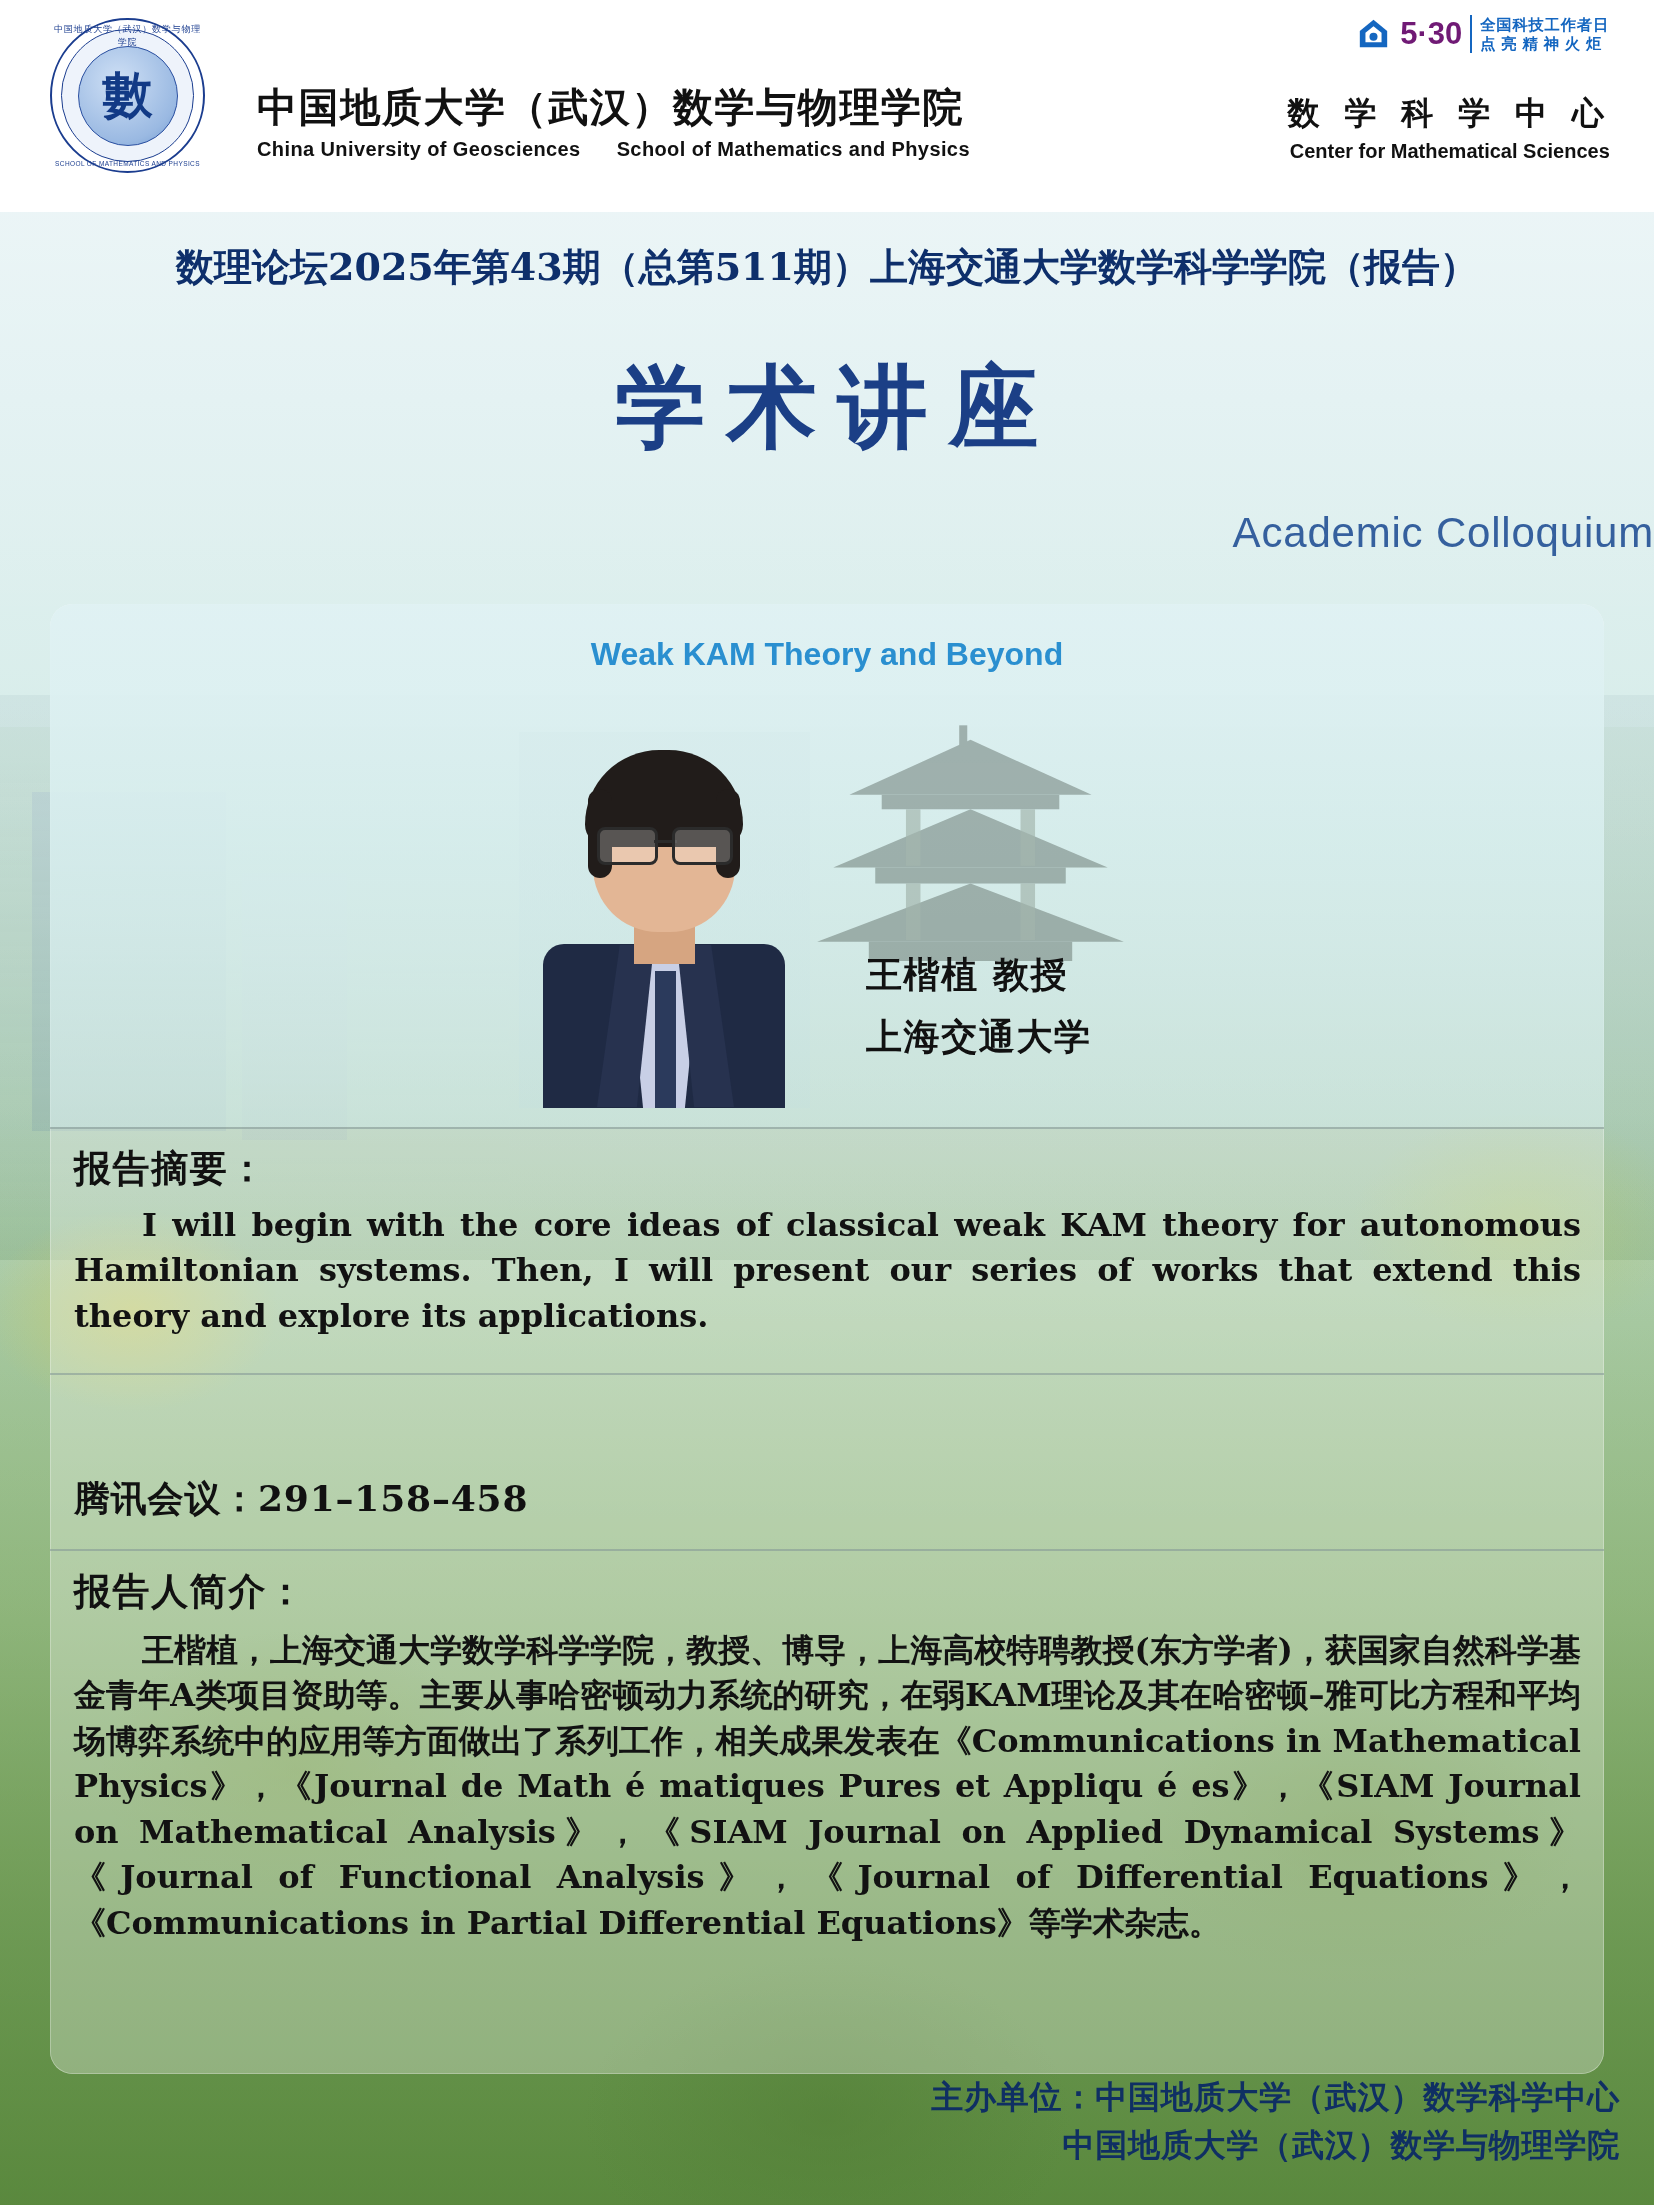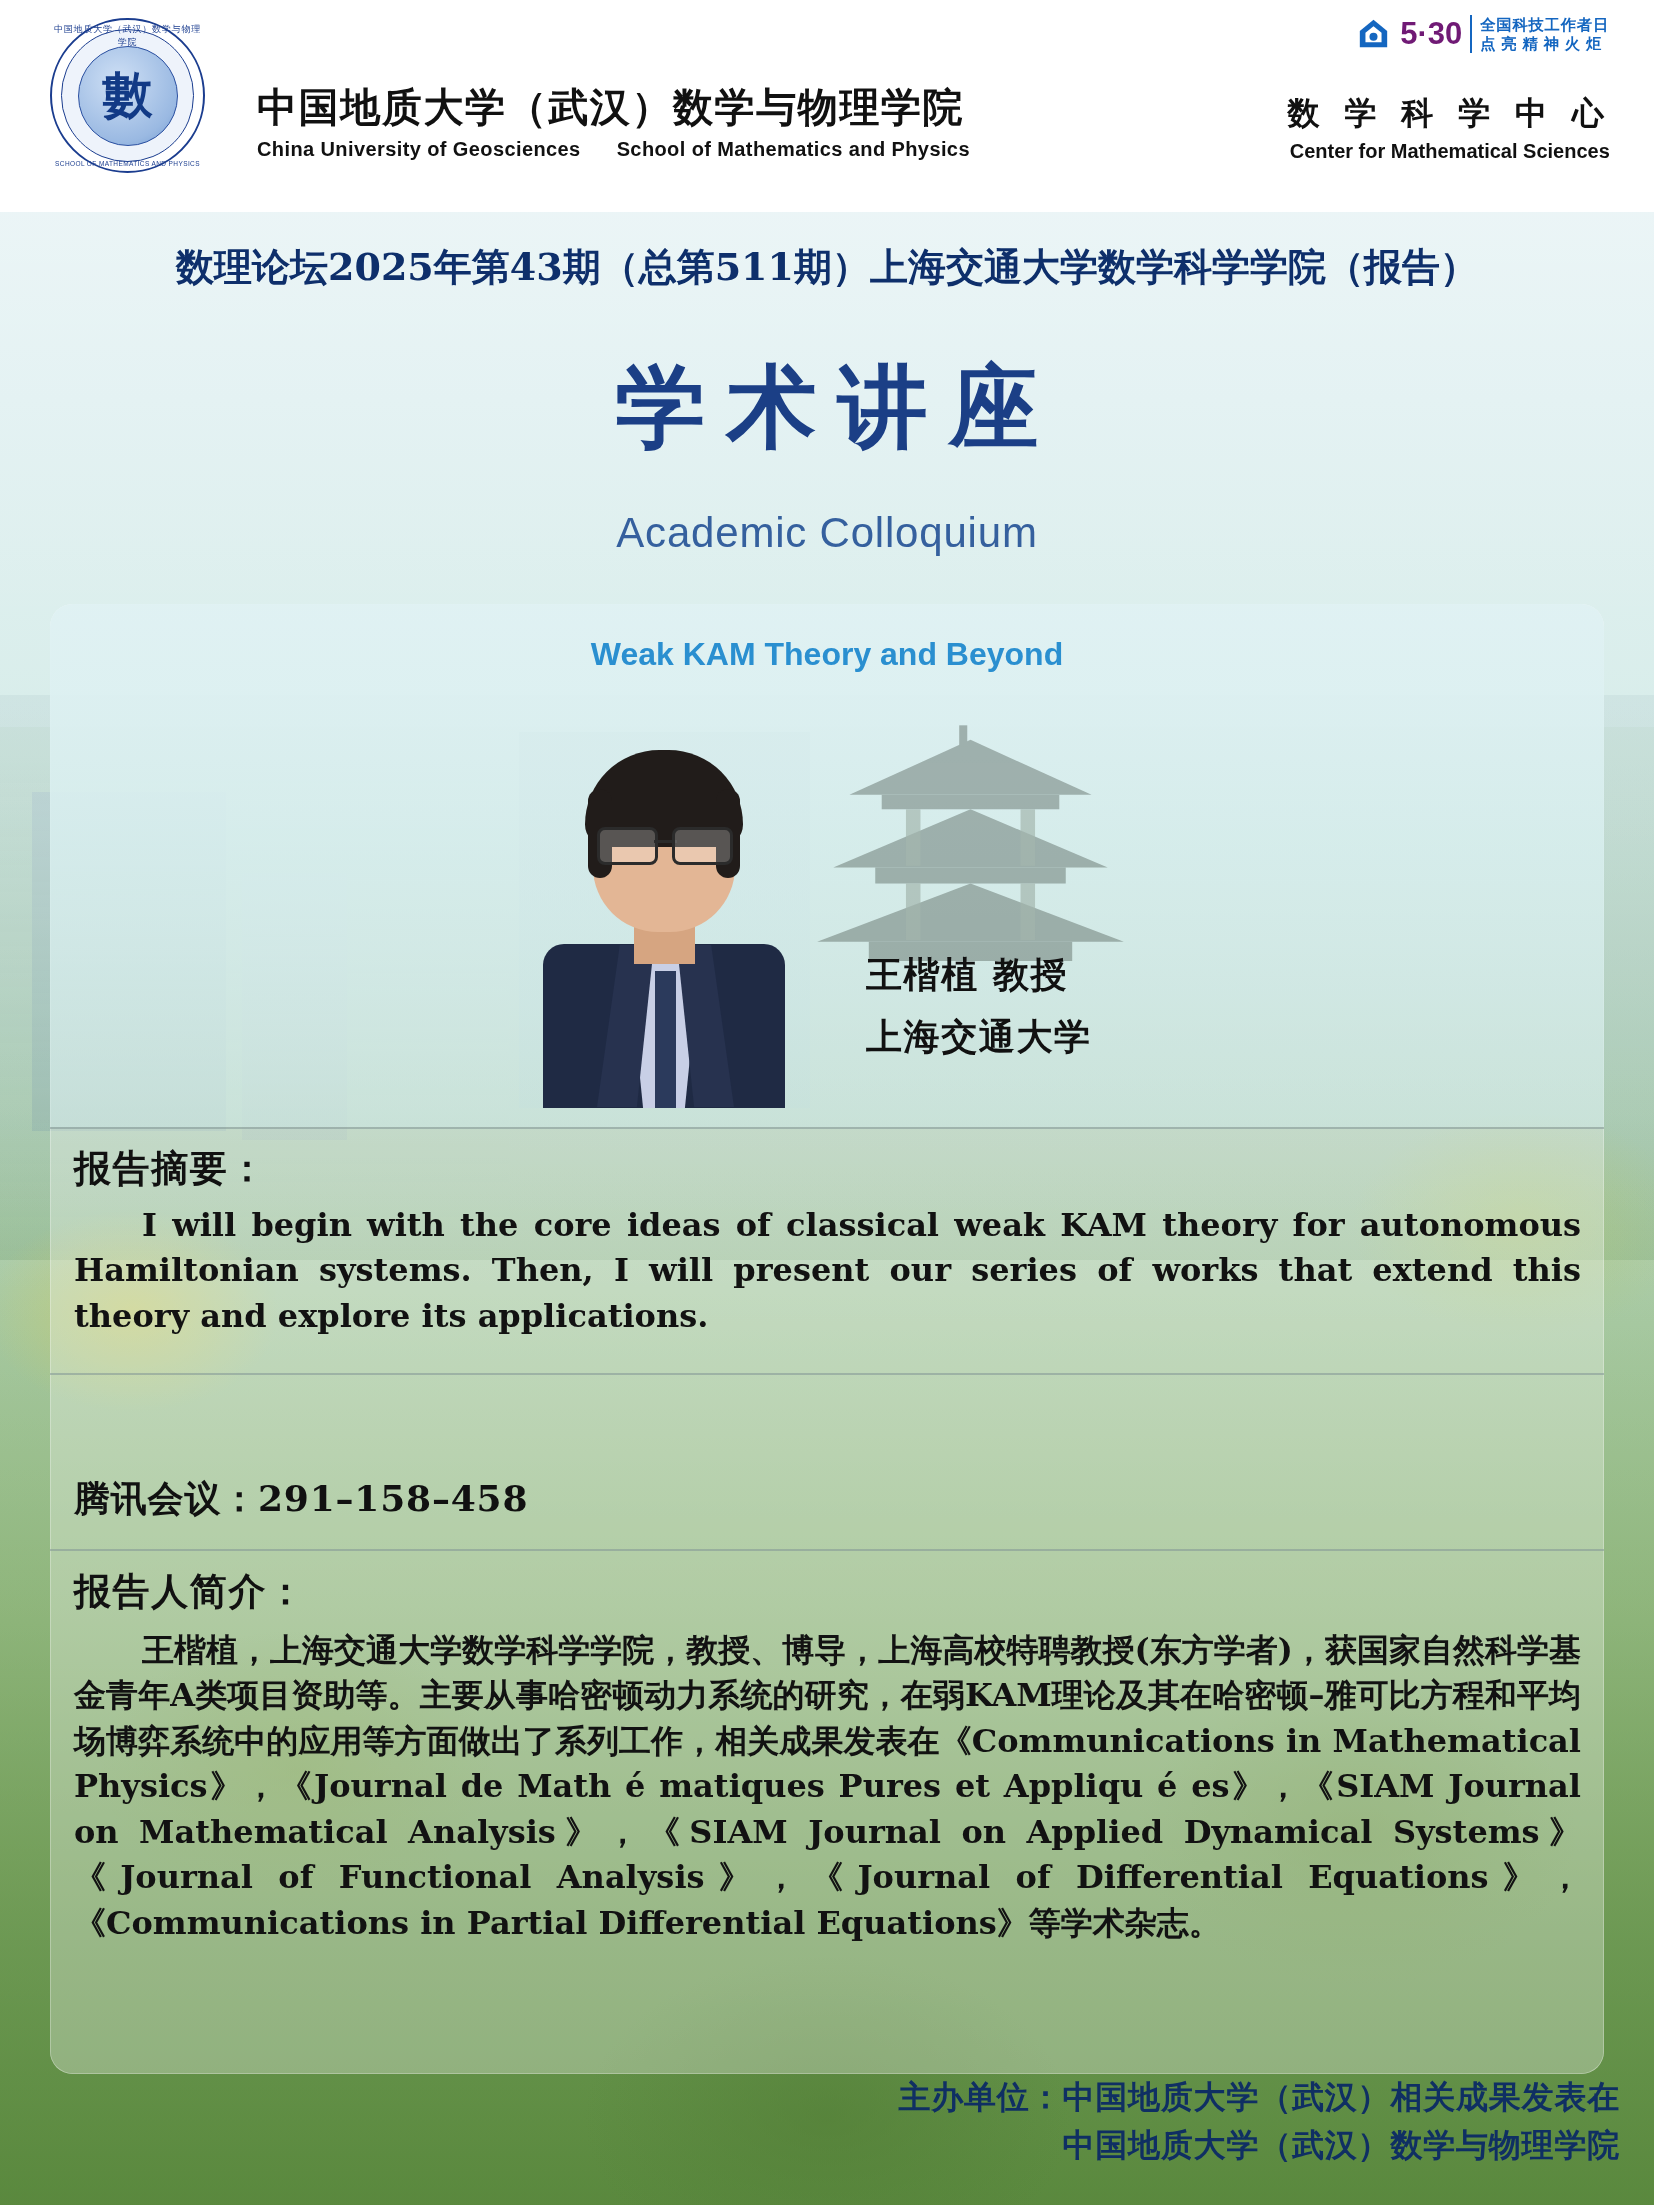--- a/index.html
+++ b/index.html
@@ -248,21 +248,21 @@
     font-size: 90px;
     font-weight: bold;
     color: #1b3f86;
     letter-spacing: 21px;
     text-indent: 21px;
   }
   .en-subtitle {
     position: absolute;
     left: 0; right: 0;
     top: 509px;
-    text-align: center;
+    text-align: right;
     font-size: 42px;
     color: #35609e;
     letter-spacing: 0.8px;
   }
 
   
   .card {
     position: absolute;
     left: 50px;
     top: 604px;
@@ -582,18 +582,18 @@
 
     <div class="divider" style="top:769px;"></div>
     <div class="info-line" style="top:871px;"><span>腾讯会议：</span><span>291–158–458</span></div>
 
     <div class="divider" style="top:945px;"></div>
     <div class="sec-heading" style="top:963px;">报告人简介：</div>
     <div class="body-text indent" style="top:1024px;">王楷植，上海交通大学数学科学学院，教授、博导，上海高校特聘教授(东方学者)，获国家自然科学基金青年A类项目资助等。主要从事哈密顿动力系统的研究，在弱KAM理论及其在哈密顿–雅可比方程和平均场博弈系统中的应用等方面做出了系列工作，相关成果发表在《Communications in Mathematical Physics》，《Journal de Math é matiques Pures et Appliqu é es》，《SIAM Journal on Mathematical Analysis》，《SIAM Journal on Applied Dynamical Systems》《Journal of Functional Analysis》，《Journal of Differential Equations》，《Communications in Partial Differential Equations》等学术杂志。</div>
   </div>
 
   <div class="footer">
-    <div>主办单位：中国地质大学（武汉）相关成果发表在</div>
+    <div>主办单位：中国地质大学（武汉）数学科学中心</div>
     <div>中国地质大学（武汉）数学与物理学院</div>
   </div>
 
 </div>
 
 
 </body></html>

